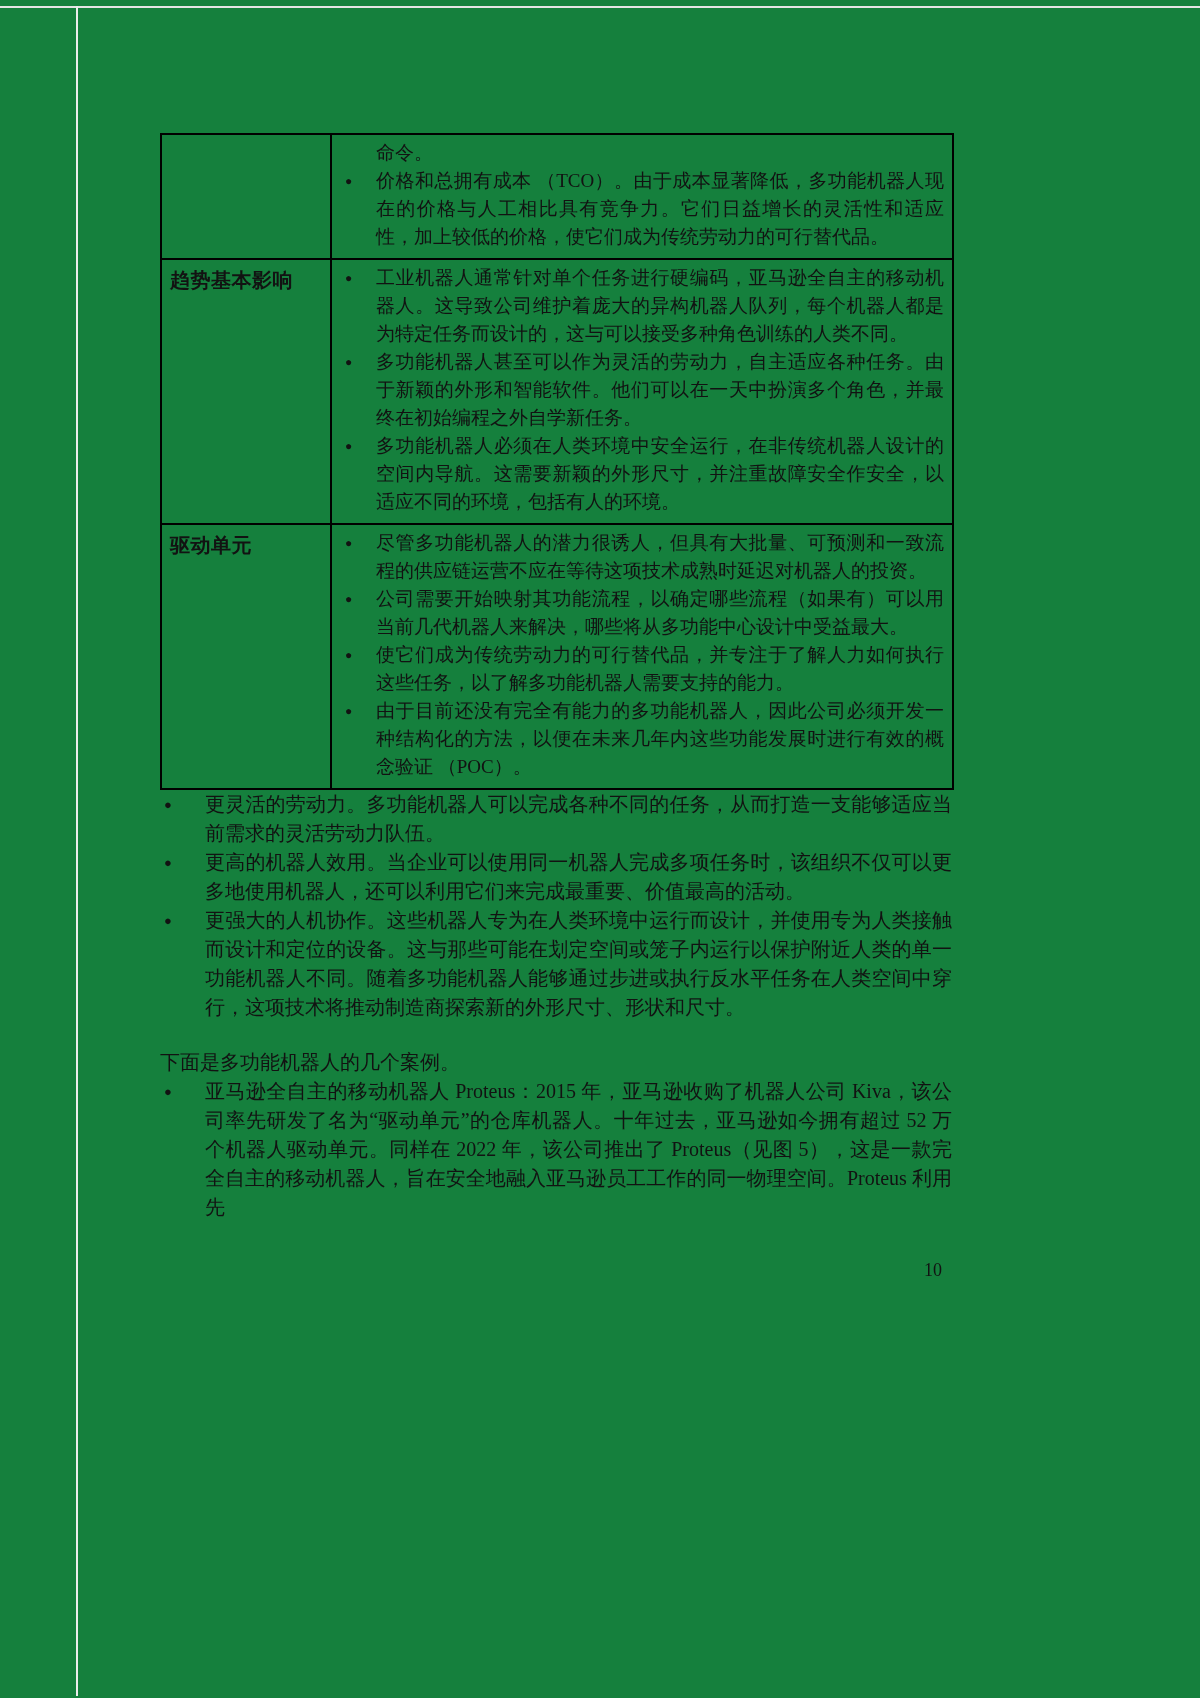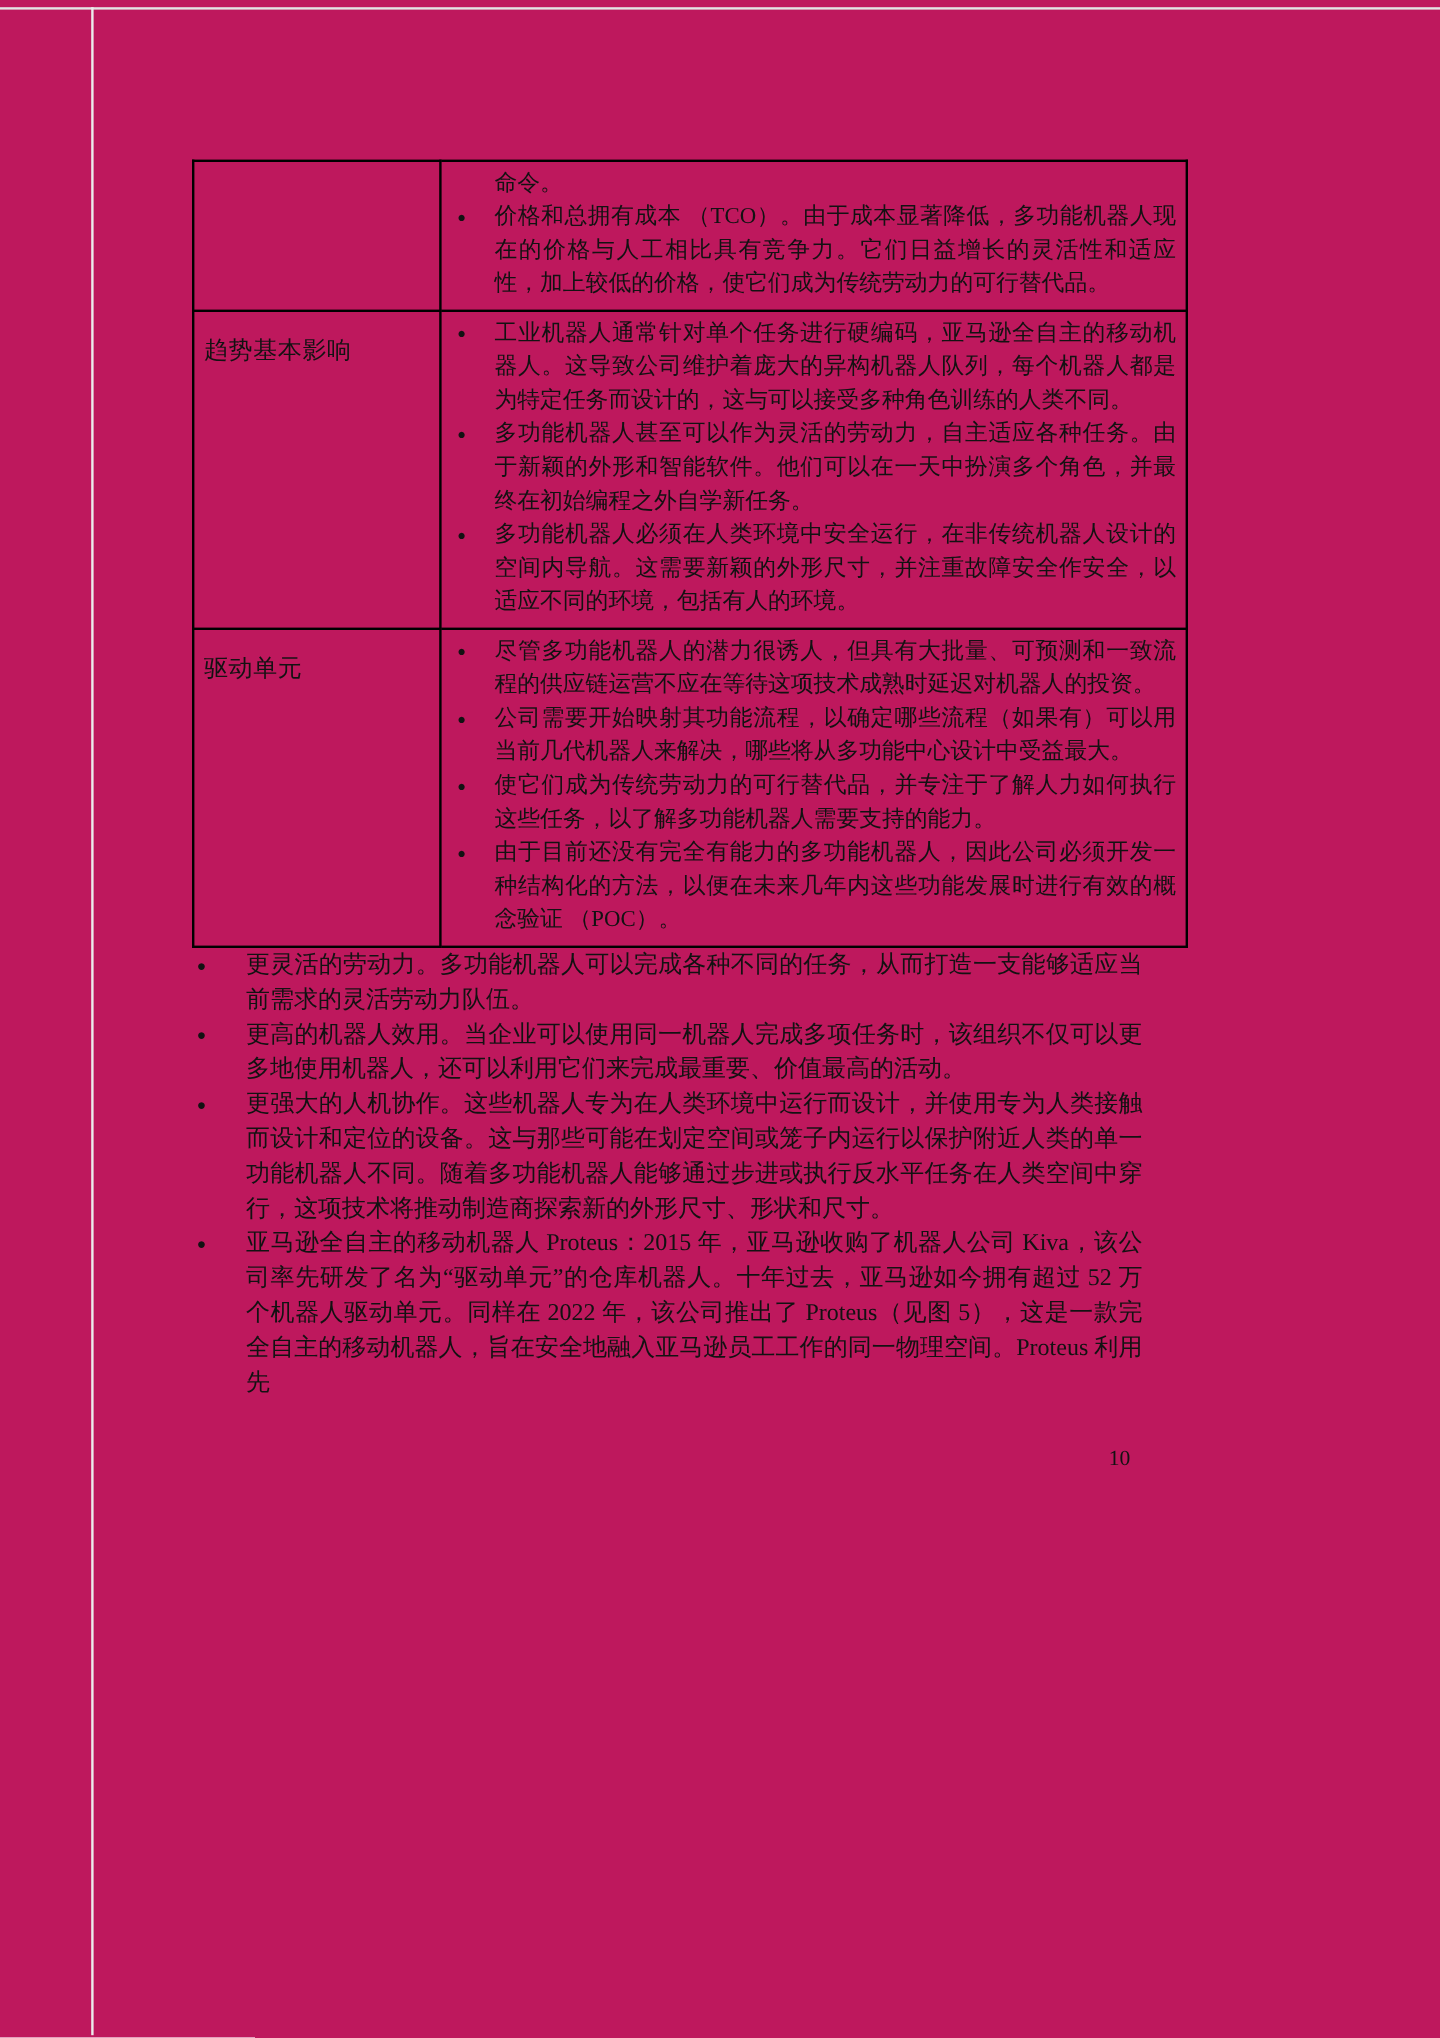--- a/index.html
+++ b/index.html
@@ -6,21 +6,21 @@
     html, body { background: #ffffff; }
     body {
       width: 1200px;
       font-family: "Liberation Serif", "DejaVu Serif", serif;
       color: #121212;
     }
     .page {
       position: relative;
       width: 1200px;
       height: 1698px;
-      background: #be185d;
+      background: #15803d;
       overflow: hidden;
     }
     .scan-edge-top {
       position: absolute;
       left: 0; top: 6px;
       width: 1200px; height: 2px;
       background: #e4e4e4;
     }
     .scan-edge-left {
       position: absolute;
@@ -43,24 +43,24 @@
       font-size: 19px;
       line-height: 28px;
       table-layout: fixed;
     }
     .doc-table td {
       border: 2px solid #000000;
       vertical-align: top;
       padding: 4px 8px 7px 8px;
     }
     td.hdr-cell {
-      width: 206px;
-      font-weight: 400;
+      width: 170px;
+      font-weight: 700;
       font-size: 20px;
-      padding-top: 18px;
+      padding-top: 6px;
       letter-spacing: 0.5px;
     }
     td.body-cell { width: 622px; }
     .plain-line {
       margin-left: 36px;
       text-align: justify;
     }
     .bullet-item {
       display: flex;
       text-align: justify;
@@ -170,20 +170,21 @@
         <span class="marker">●</span>
         <span class="btext">更高的机器人效用。当企业可以使用同一机器人完成多项任务时，该组织不仅可以更多地使用机器人，还可以利用它们来完成最重要、价值最高的活动。</span>
       </div>
       <div class="bullet-item">
         <span class="marker">●</span>
         <span class="btext">更强大的人机协作。这些机器人专为在人类环境中运行而设计，并使用专为人类接触而设计和定位的设备。这与那些可能在划定空间或笼子内运行以保护附近人类的单一功能机器人不同。随着多功能机器人能够通过步进或执行反水平任务在人类空间中穿行，这项技术将推动制造商探索新的外形尺寸、形状和尺寸。</span>
       </div>
     </div>
 
 
+    <p class="para gap-md">下面是多功能机器人的几个案例。</p>
 
     <div class="blist">
       <div class="bullet-item">
         <span class="marker">●</span>
         <span class="btext">亚马逊全自主的移动机器人 Proteus：2015 年，亚马逊收购了机器人公司 Kiva，该公司率先研发了名为“驱动单元”的仓库机器人。十年过去，亚马逊如今拥有超过 52 万个机器人驱动单元。同样在 2022 年，该公司推出了 Proteus（见图 5），这是一款完全自主的移动机器人，旨在安全地融入亚马逊员工工作的同一物理空间。Proteus 利用先</span>
       </div>
     </div>
 
     <div class="page-number">10</div>
 

